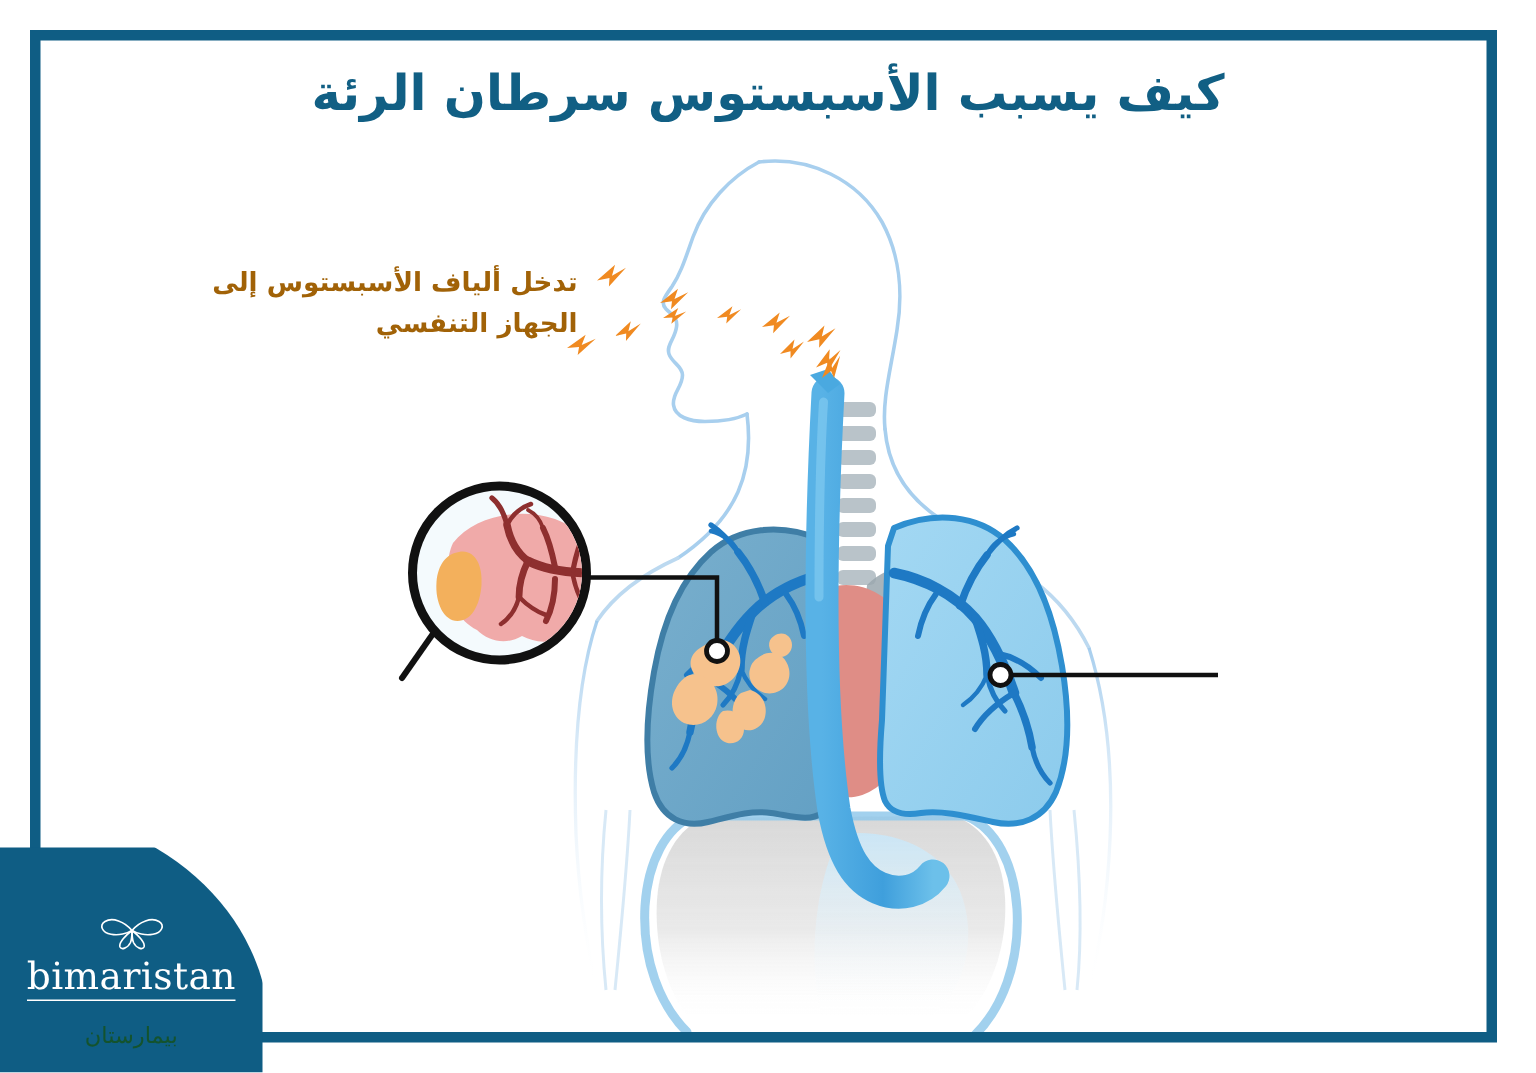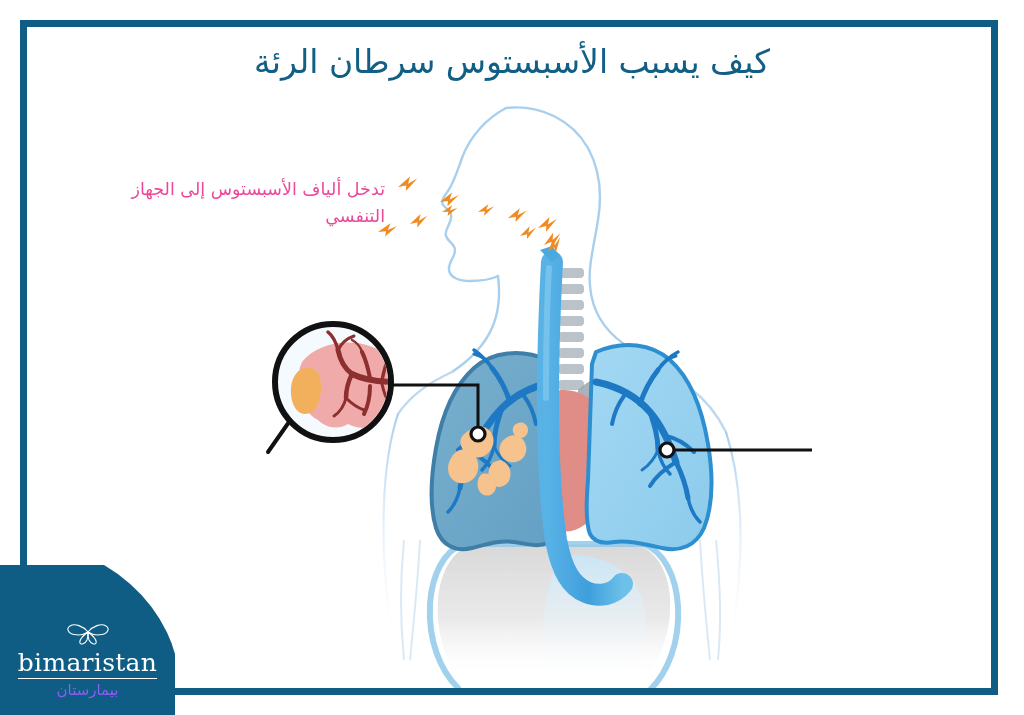--- a/index.html
+++ b/index.html
@@ -14,28 +14,28 @@
   
   .frame{
     position:absolute;left:20px;top:20px;width:978px;height:675px;
     border:7px solid #0f5d84;box-sizing:border-box;
     background:transparent;pointer-events:none;
   }
 
   
   .title{
     position:absolute;left:0;top:42px;width:1024px;text-align:center;
-    color:#115f84;font-size:33px;font-weight:400;letter-spacing:0px;
+    color:#115f84;font-size:33px;font-weight:700;letter-spacing:0px;
     direction:rtl;
   }
 
   
   .ann{
-    position:absolute;color:#ec4899;direction:rtl;text-align:right;
-    line-height:1.55;font-size:17px;font-weight:400;
+    position:absolute;color:#a16207;direction:rtl;text-align:right;
+    line-height:1.55;font-size:17px;font-weight:700;
   }
   #ann-inhale{left:125px;top:176px;width:260px;font-size:17.5px;}
   #ann-zoom{left:95px;top:444px;width:205px;font-size:15.5px;letter-spacing:.5px;}
   #ann-lungs{left:820px;top:430px;width:140px;font-size:22px;text-align:right;}
 
   
   .logo-wrap{position:absolute;left:0;bottom:0;width:175px;height:150px;overflow:hidden;}
   .logo-shape{
     position:absolute;left:-60px;bottom:-40px;width:240px;height:215px;
     background:#0f5d84;
@@ -45,21 +45,21 @@
     position:absolute;left:0;bottom:0;width:175px;height:150px;
     display:flex;flex-direction:column;align-items:center;justify-content:flex-end;
     padding-bottom:16px;box-sizing:border-box;
   }
   .logo-mark{width:46px;height:26px;margin-bottom:5px;}
   .logo-en{
     color:#ffffff;font-family:"DejaVu Serif","Liberation Serif",serif;
     font-size:25px;letter-spacing:.3px;line-height:1;
     padding-bottom:3px;border-bottom:1.6px solid #ffffff;
   }
-  .logo-ar{color:#8b5cf6;font-size:15px;margin-top:2px;letter-spacing:2px;direction:rtl;}
+  .logo-ar{color:#14532d;font-size:15px;margin-top:14px;letter-spacing:2px;direction:rtl;}
 
   svg{display:block;}
   .art{position:absolute;left:0;top:0;}
 </style>
 </head>
 <body>
 
 <div class="canvas">
 
   <svg class="art" width="1024" height="715" viewBox="0 0 1024 715">

